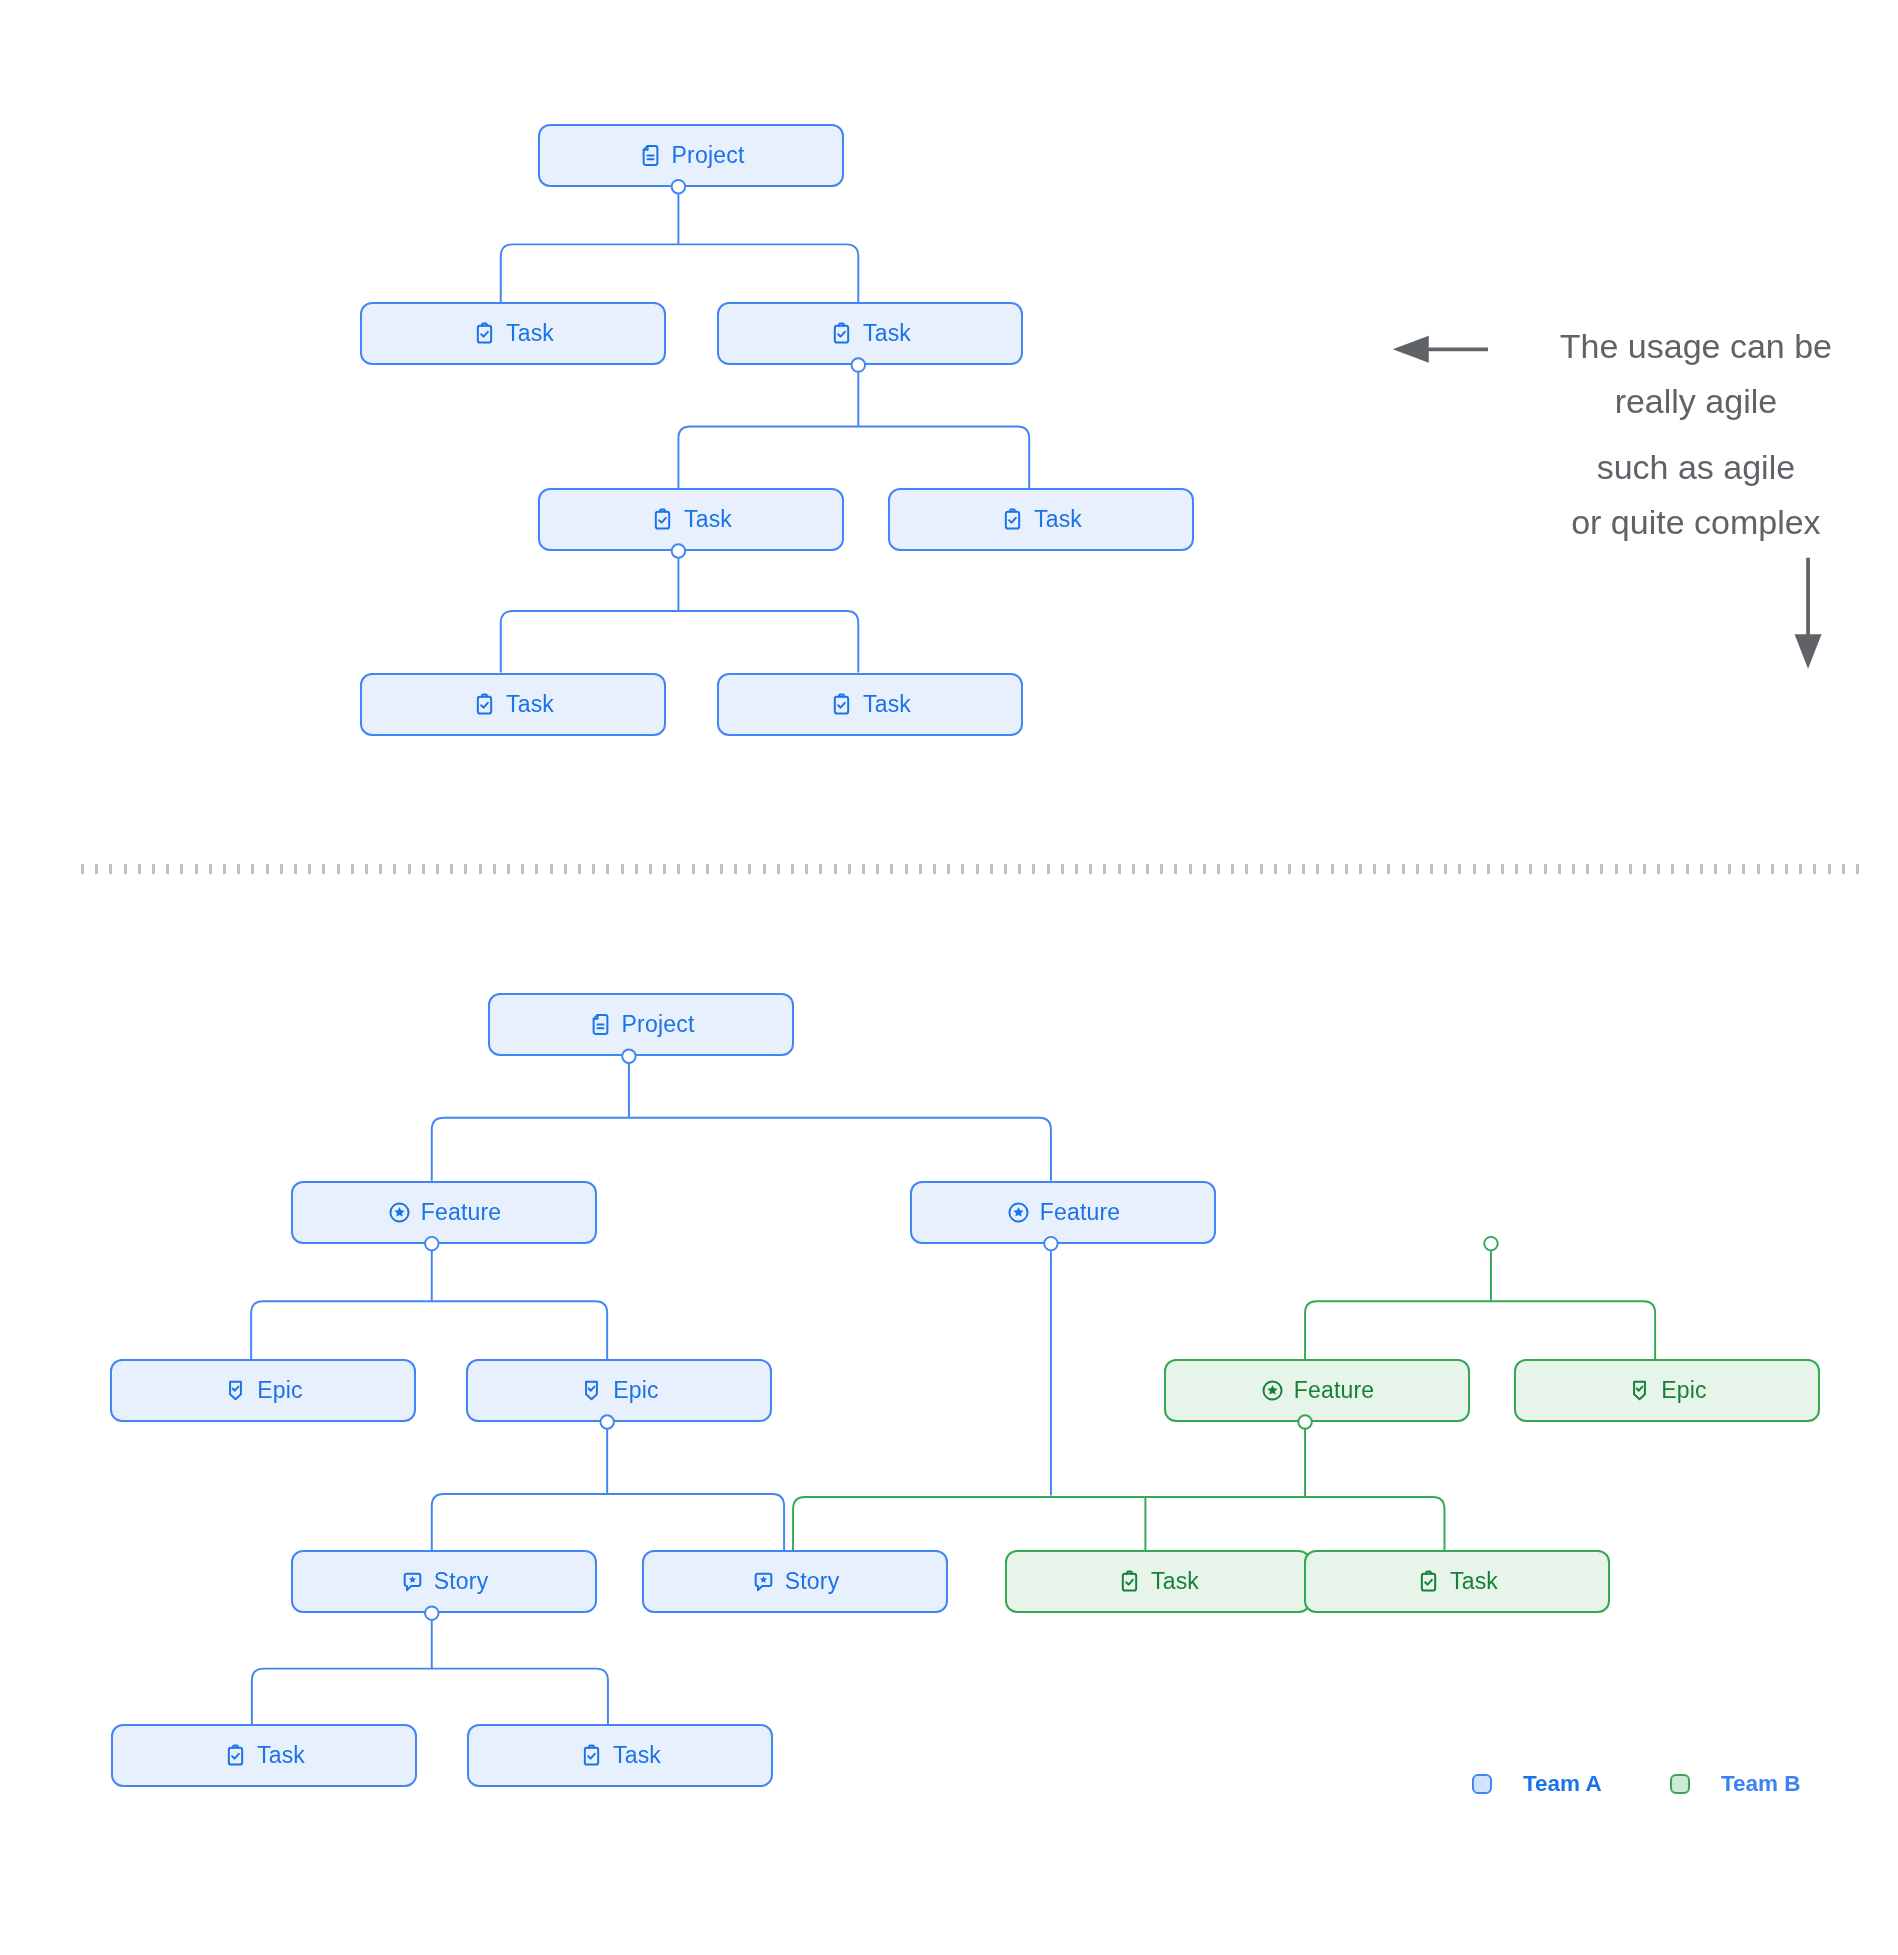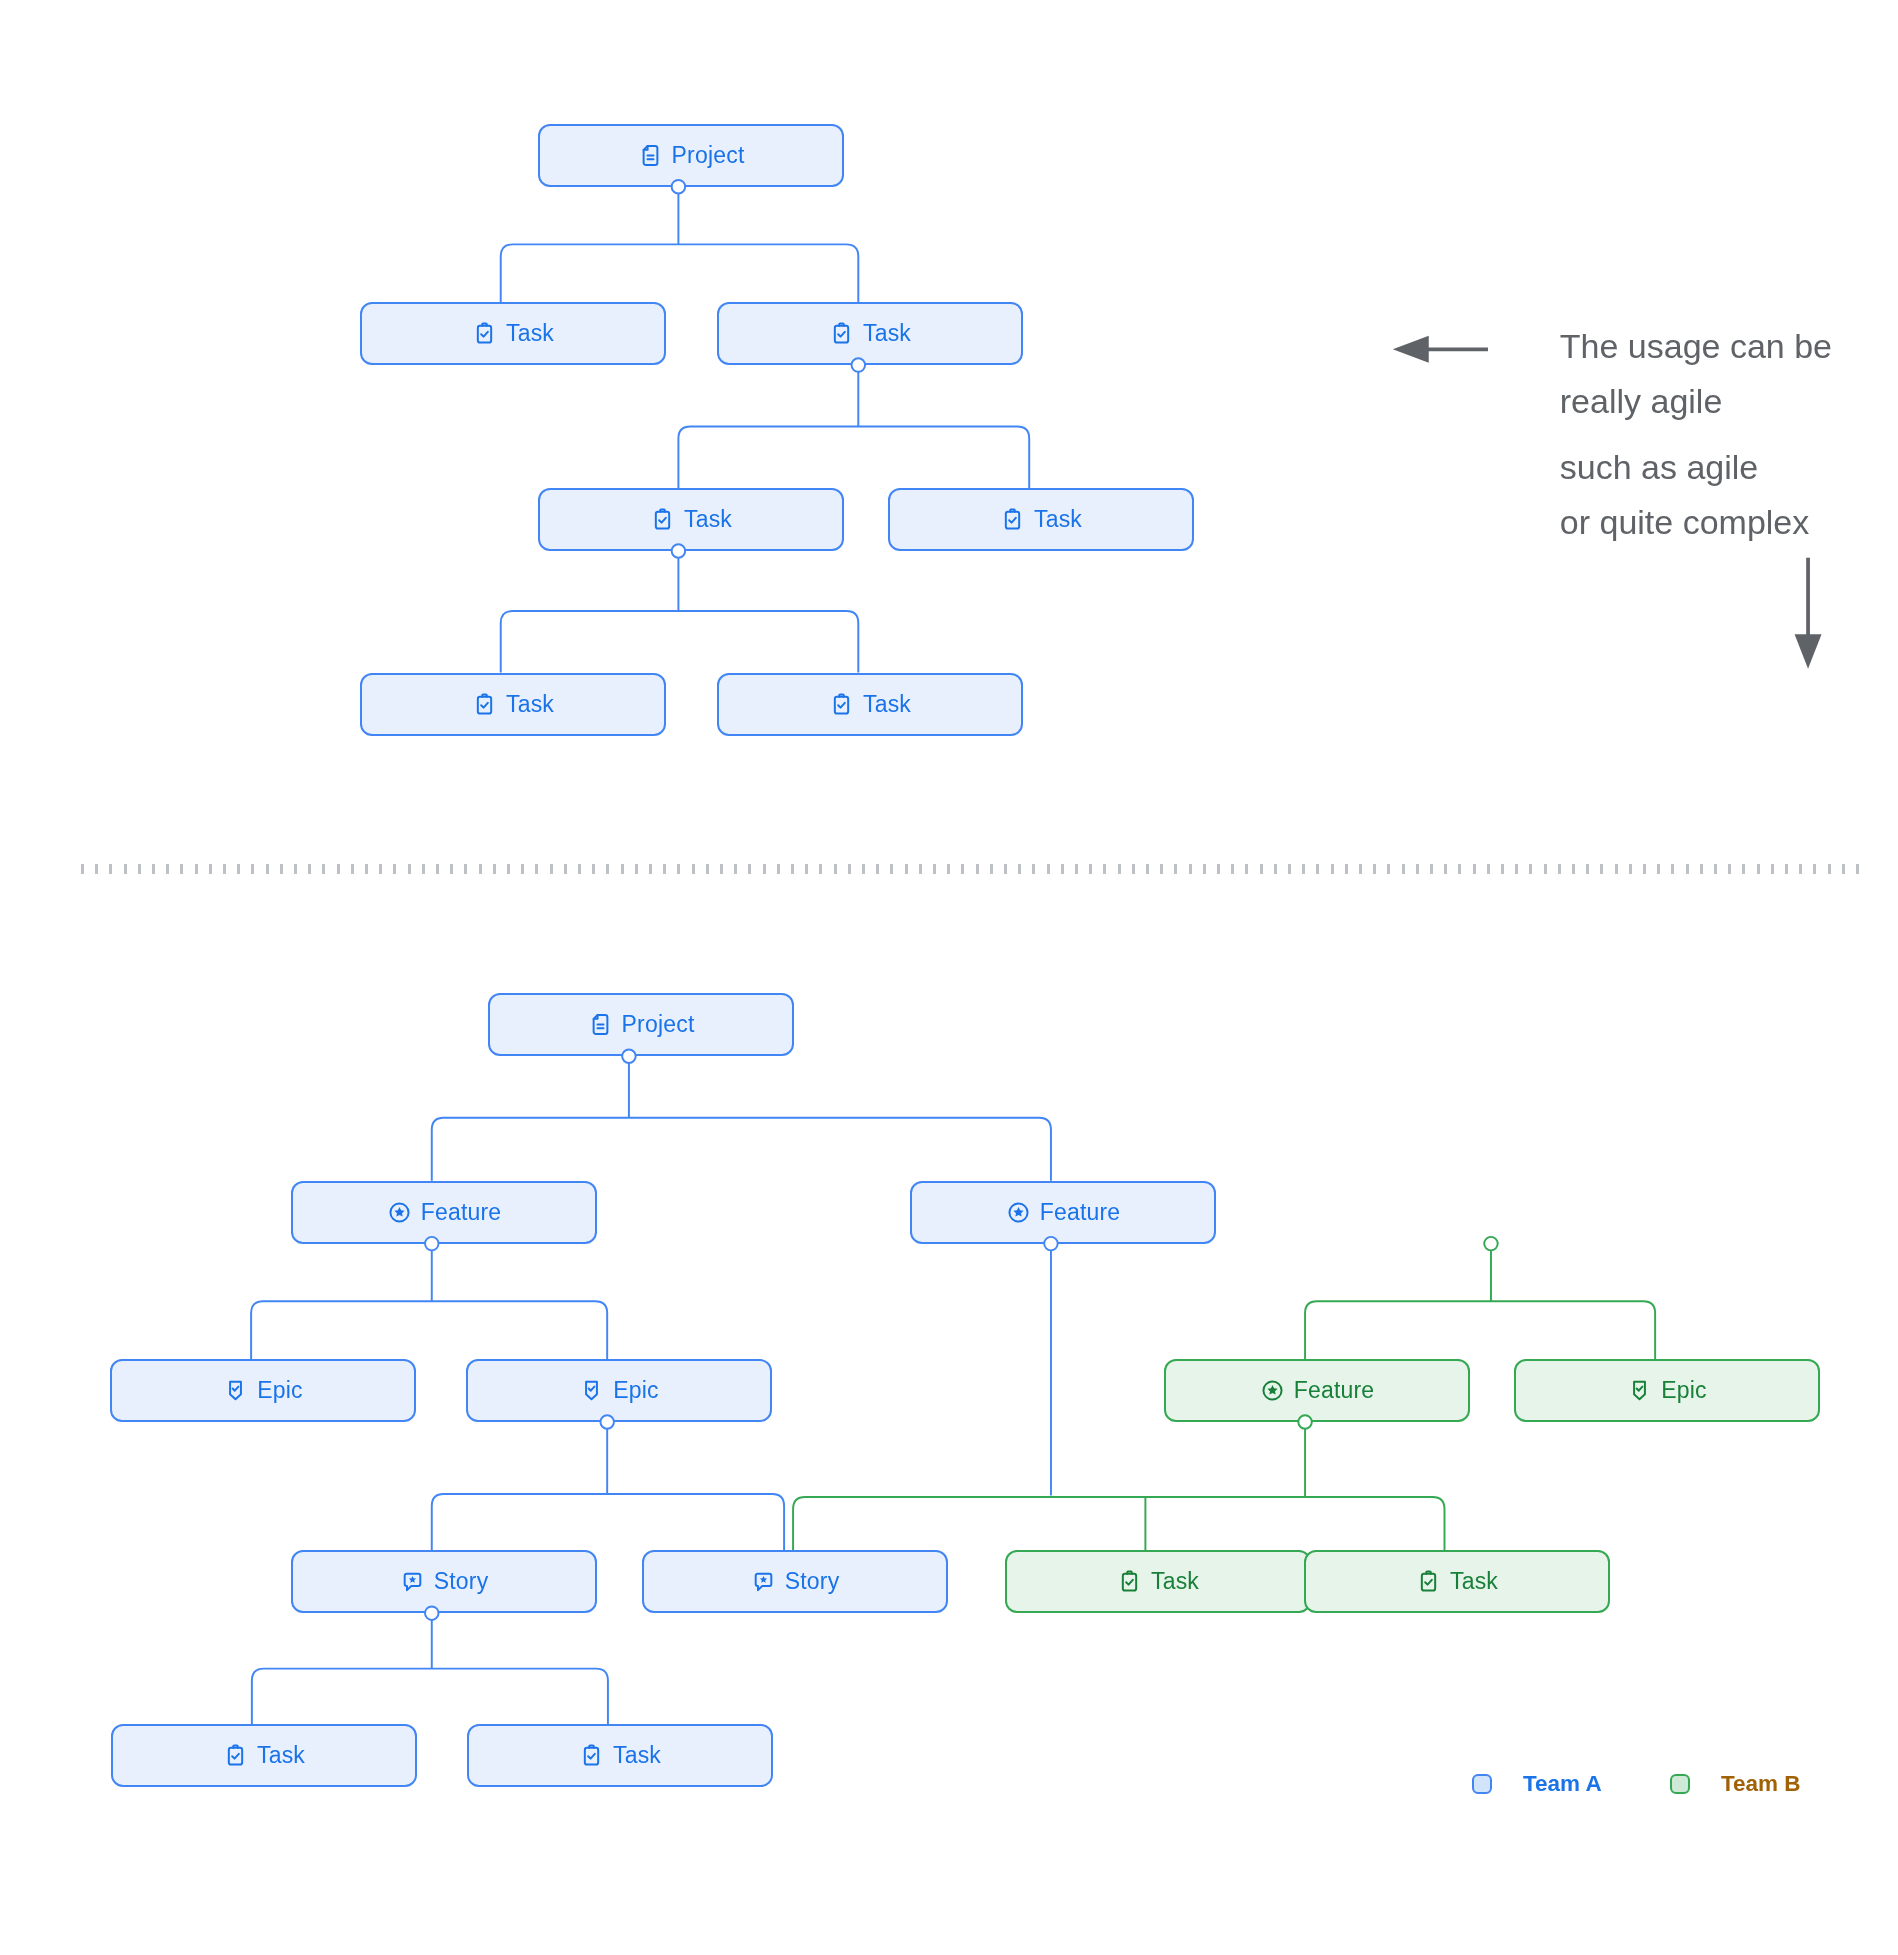--- a/index.html
+++ b/index.html
@@ -18,33 +18,33 @@
     cursor:pointer;
   }
   .team-a{background:#E8F0FE;border-color:#4285F4;color:#1A73E8;}
   .team-b{background:#E6F4EA;border-color:#34A853;color:#188038;}
   .ni{width:25px;height:25px;flex:none;display:block;}
   .divider{
     position:absolute;left:81px;top:864px;width:1787px;height:9.7px;
     background:repeating-linear-gradient(90deg,#BDC1C6 0 3px,transparent 3px 14.2px);
   }
   .annotation{
-    position:absolute;right:66px;top:319px;text-align:left;
+    position:absolute;right:66px;top:319px;text-align:center;
     color:#5F6368;font-size:34px;line-height:55px;font-weight:400;z-index:1;
   }
   .annotation .para2{margin-top:10.5px;}
   .legend-item{
     position:absolute;display:flex;align-items:center;gap:31px;
     font-size:22.5px;font-weight:700;z-index:2;
   }
   .swatch{width:20px;height:20px;box-sizing:border-box;border:2.2px solid;border-radius:6px;flex:none;}
   .swatch-a{background:#D2E3FC;border-color:#4285F4;}
   .swatch-b{background:#CEEAD6;border-color:#34A853;}
   .legend-a{left:1472px;top:1771px;color:#1A73E8;}
-  .legend-b{left:1670px;top:1771px;color:#a16207;justify-content:space-between;}
+  .legend-b{left:1670px;top:1771px;color:#3b82f6;justify-content:space-between;}
 </style>
 </head>
 <body>
 
 <svg width="0" height="0" style="position:absolute" aria-hidden="true">
   <defs>
     <symbol id="i-doc" viewBox="0 0 24 24">
       <g fill="none" stroke="currentColor" stroke-width="1.9" stroke-linecap="round" stroke-linejoin="round">
         <path d="M9.2 2.8 5.4 6.6V19a2.2 2.2 0 0 0 2.2 2.2h8.8A2.2 2.2 0 0 0 18.6 19V5a2.2 2.2 0 0 0-2.2-2.2Z"></path>
         <path d="M9.2 2.8v3.8H5.4"></path>

